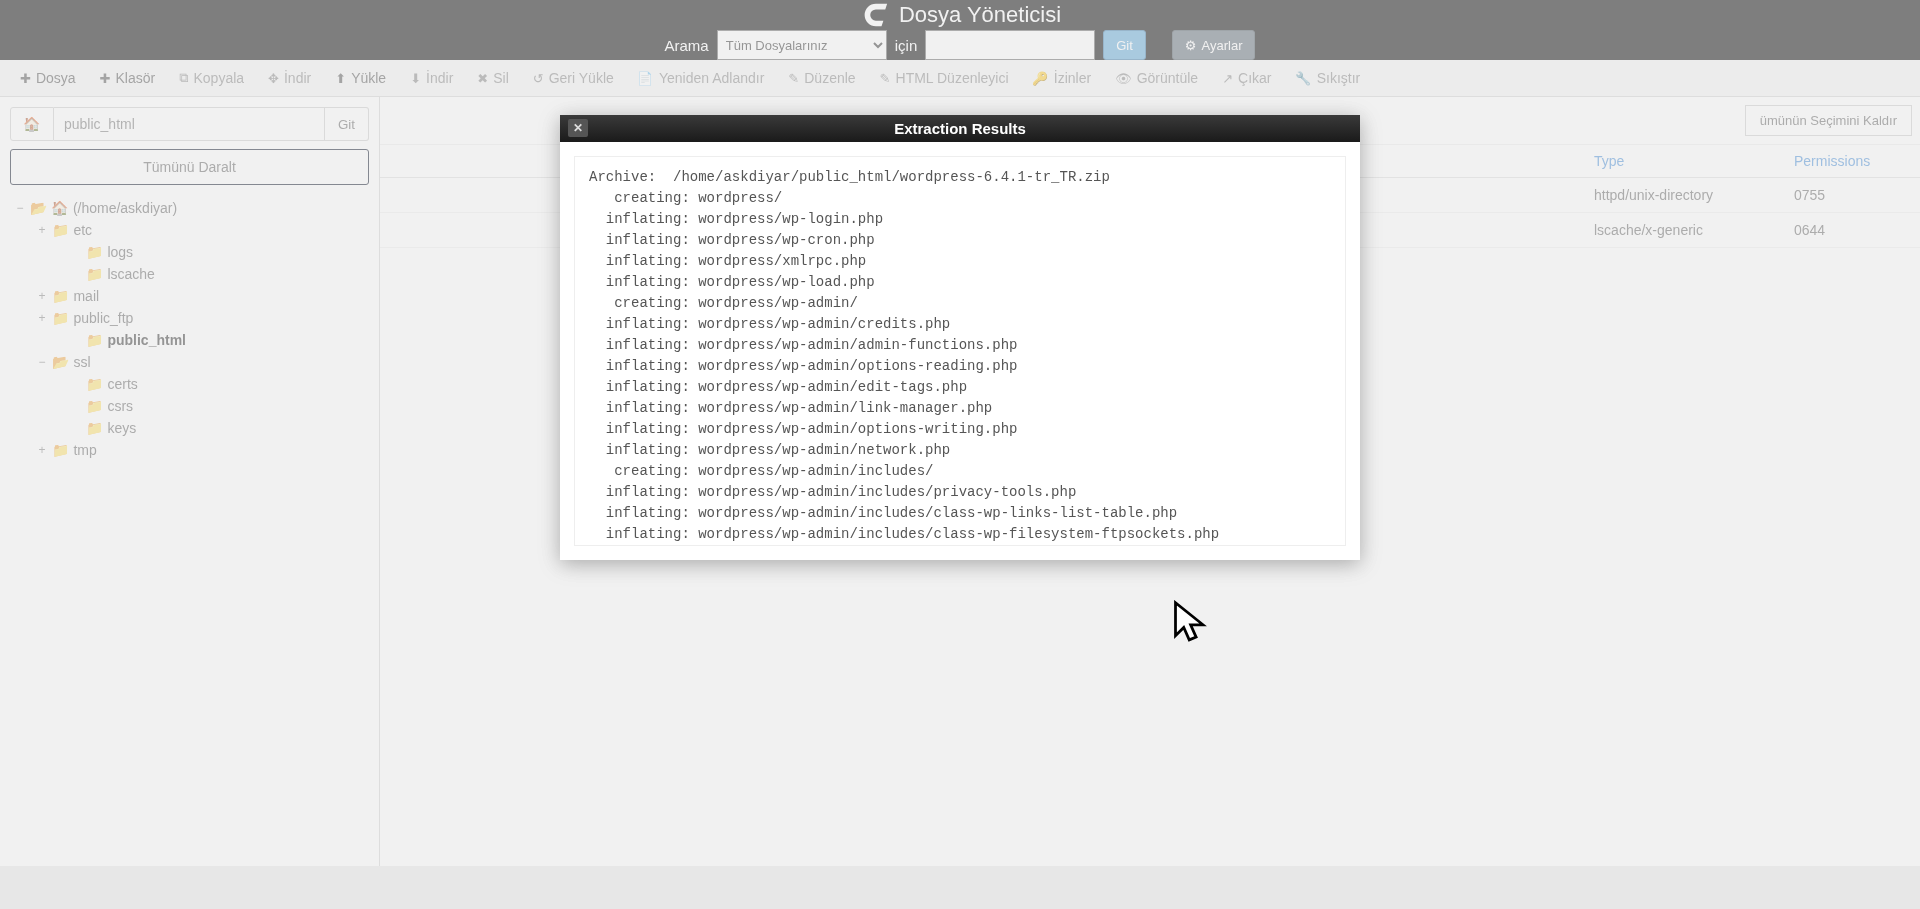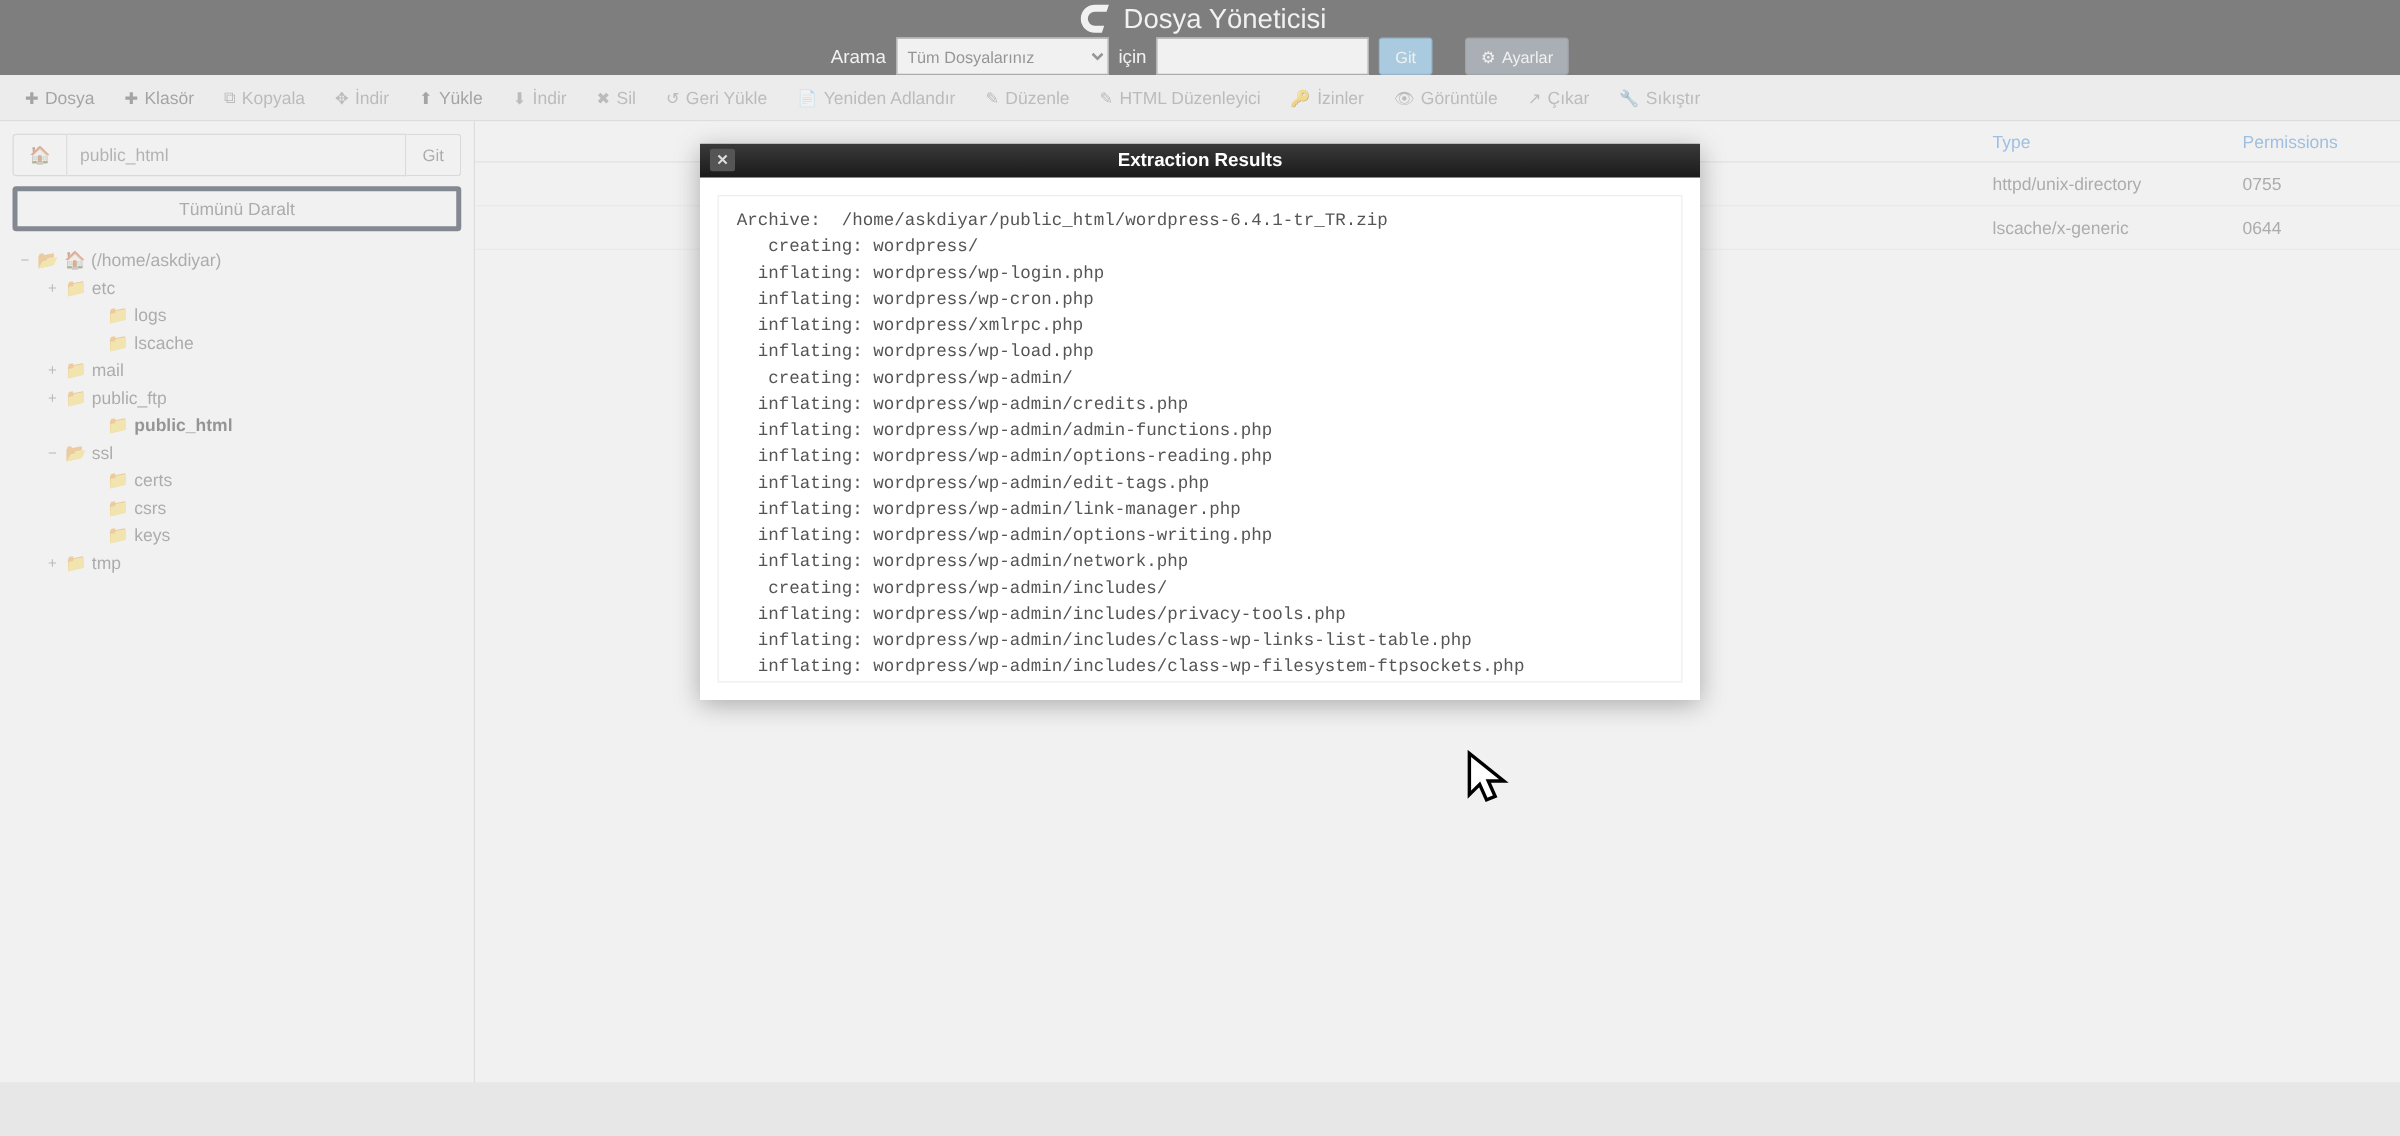--- a/index.html
+++ b/index.html
@@ -21,21 +21,21 @@
 .toolbar .tb-item { display: flex; align-items: center; gap: 5px; padding: 10px 12px; color: #888; cursor: pointer; font-size: 14px; }
 .toolbar .tb-item.active { color: #555; font-weight: 500; }
 .toolbar .tb-item .ic { font-size: 13px; }
 
 .main { display: flex; height: calc(100vh - 60px - 80px); }
 .sidebar { width: 380px; background: #fff; border-right: 1px solid #d3d3d3; padding: 10px; }
 .path-row { display: flex; gap: 0; margin-bottom: 8px; }
 .path-row .home-btn { width: 44px; height: 34px; border: 1px solid #ccc; background: #fff; display: flex; align-items: center; justify-content: center; cursor: pointer; border-radius: 3px 0 0 3px; }
 .path-row input { flex: 1; height: 34px; border: 1px solid #ccc; border-left: none; padding: 0 10px; font-size: 14px; color: #777; }
 .path-row .go-btn { width: 44px; height: 34px; border: 1px solid #ccc; border-left: none; background: #fff; cursor: pointer; border-radius: 0 3px 3px 0; color: #666; }
-.collapse-btn { width: 100%; height: 36px; border: 4px solid #0f172a; background: #fff; cursor: pointer; color: #666; font-size: 14px; margin-bottom: 12px; border-radius: 3px; }
+.collapse-btn { width: 100%; height: 36px; border: 1px solid #0f172a; background: #fff; cursor: pointer; color: #666; font-size: 14px; margin-bottom: 12px; border-radius: 3px; }
 .tree { font-size: 14px; color: #666; }
 .tree .node { display: flex; align-items: center; gap: 4px; padding: 3px 0; cursor: pointer; }
 .tree .node .exp { width: 12px; text-align: center; color: #888; font-size: 12px; }
 .tree .node.d1 { padding-left: 4px; }
 .tree .node.d2 { padding-left: 26px; }
 .tree .node.d3 { padding-left: 60px; }
 .tree .node.sel { font-weight: bold; color: #333; }
 .folder-ic { color: #cba453; font-size: 14px; }
 .folder-ic.open { color: #cba453; }
 
@@ -216,20 +216,24 @@
         </div>
         <div class="node d2">
           <span class="exp">+</span>
           <span class="folder-ic">📁</span>
           <span> tmp</span>
         </div>
       </div>
   </div>
 
   <div class="content">
+    <div class="content-top">
+      <div style="flex:1"></div>
+      <div class="chip">ümünün Seçimini Kaldır</div>
+    </div>
     <div class="table-head">
       <div class="col col-type">Type</div>
       <div class="col col-perm">Permissions</div>
     </div>
     <div id="rows">
         <div class="table-row">
           <div class="col col-type">httpd/unix-directory</div>
           <div class="col col-perm">0755</div>
         </div>
         <div class="table-row">

